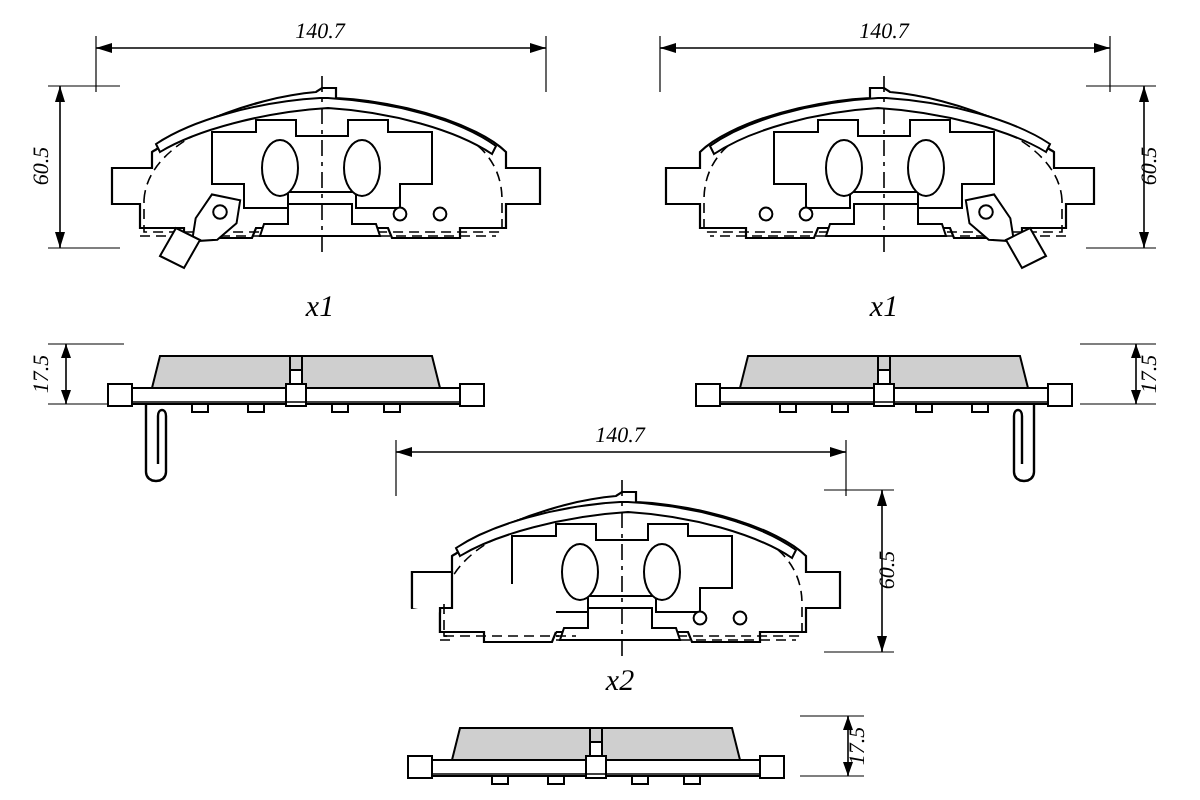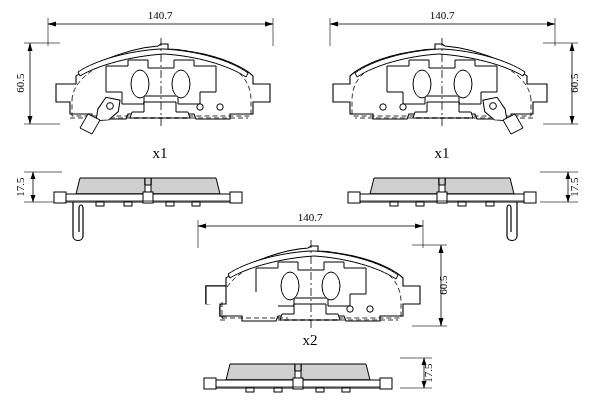--- a/index.html
+++ b/index.html
@@ -1,21 +1,21 @@
 <!DOCTYPE html>
 <html><head>
 <meta charset="utf-8">
 <style>
   html,body{margin:0;padding:0;background:#ffffff;}
   body{
     width:600px;height:400px;overflow:hidden;position:relative;
     font-family:"Liberation Serif", serif;
     color:#000;
   }
-  #sheet{position:absolute;inset:0;width:556px;height:400px;}
+  #sheet{position:absolute;inset:0;width:556px;height:400px;font-style:italic;}
   svg{display:block;}
   text{font-family:"Liberation Serif", serif;fill:#000;}
   .dimtxt{font-size:11px;}
   .qtytxt{font-size:15px;}
   .hidden-ln{stroke:#000;stroke-width:.8;fill:none;stroke-dasharray:5 3;}
   .centre-ln{stroke:#000;stroke-width:.8;fill:none;stroke-dasharray:8 3 2 3;}
   .outline{stroke:#000;stroke-width:1.1;fill:#ffffff;}
   .inner{stroke:#000;stroke-width:1;fill:#ffffff;}
   .friction{stroke:#000;stroke-width:1;fill:#cfcfcf;}
   .plate{stroke:#000;stroke-width:1;fill:#ffffff;}

